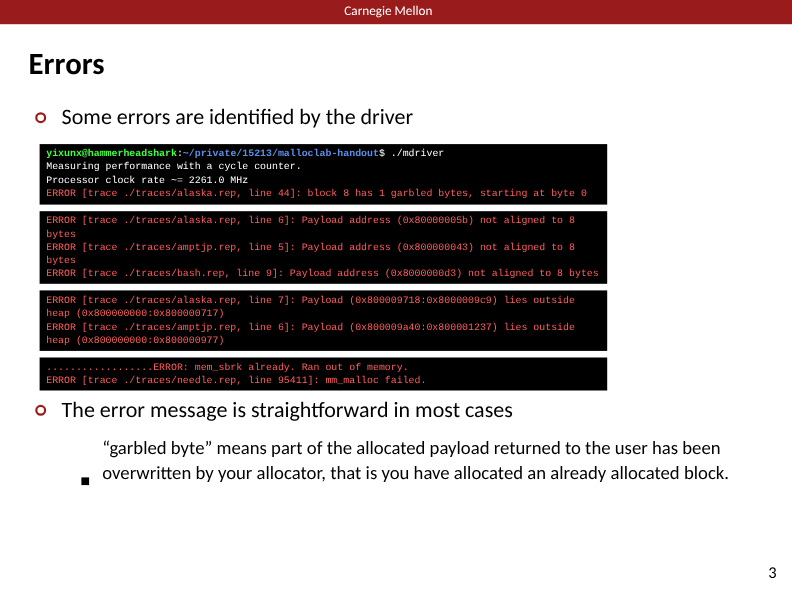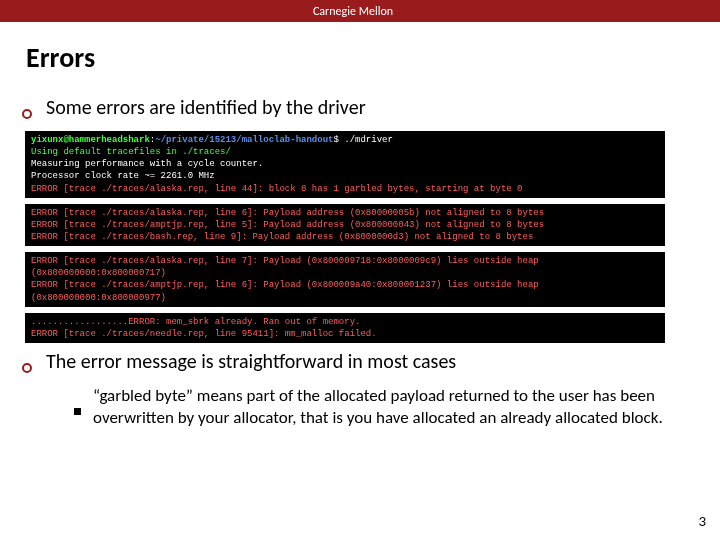--- a/index.html
+++ b/index.html
@@ -25,58 +25,58 @@
     font-size: 12px;
   }
   .title {
     font-size: 28px;
     font-weight: bold;
     color: #000;
     padding: 18px 0 20px 26px;
   }
   .bullet-row {
     display: flex;
-    align-items: flex-end;
-    padding-left: 22px;
+    align-items: flex-start;
+    padding-left: 32px;
     margin-bottom: 12px;
   }
   .bullet-icon {
     width: 10px;
     height: 10px;
     border: 2px solid #9a1b1b;
     border-radius: 50%;
     margin-top: 7px;
     margin-right: 14px;
     flex-shrink: 0;
   }
   .bullet-text {
     font-size: 20px;
     color: #000;
   }
   .terminal-group {
-    margin: 0 0 6px 25px;
-    width: 640px;
+    margin: 0 0 6px 36px;
+    width: 516px;
   }
   .terminal {
     background: #000;
     font-family: "Courier New", monospace;
     font-size: 9px;
     line-height: 1.35;
     padding: 3px 6px;
     margin-bottom: 6px;
   }
   .t-prompt-user { color: #3fff3f; font-weight: bold; }
   .t-path { color: #5b8fe8; font-weight: bold; }
   .t-white { color: #fff; }
   .t-green { color: #3fff3f; }
   .t-red { color: #ff5c5c; }
   .t-dotline { color: #ff5c5c; }
   .sub-bullet-row {
     display: flex;
-    align-items: center;
+    align-items: flex-end;
     padding-left: 74px;
     padding-right: 30px;
     margin-top: 4px;
   }
   .sub-bullet-icon {
     width: 7px;
     height: 7px;
     background: #000;
     margin-top: 8px;
     margin-right: 12px;
@@ -108,21 +108,20 @@
   <span class="bullet-icon"></span>
   <span class="bullet-text">Some errors are identified by the driver</span>
 </div>
 
 <div class="terminal-group">
 
   <div class="terminal">
     <div>
       <span class="t-prompt-user">yixunx@hammerheadshark</span><span class="t-white">:</span><span class="t-path">~/private/15213/malloclab-handout</span><span class="t-white">$ ./mdriver</span>
     </div>
-    <div class="t-green">Using default tracefiles in ./traces/</div>
     <div class="t-white">Measuring performance with a cycle counter.</div>
     <div class="t-white">Processor clock rate ~= 2261.0 MHz</div>
     <div class="t-red">ERROR [trace ./traces/alaska.rep, line 44]: block 8 has 1 garbled bytes, starting at byte 0</div>
   </div>
 
   <div class="terminal">
     <div class="t-red">ERROR [trace ./traces/alaska.rep, line 6]: Payload address (0x80000005b) not aligned to 8 bytes</div>
     <div class="t-red">ERROR [trace ./traces/amptjp.rep, line 5]: Payload address (0x800000043) not aligned to 8 bytes</div>
     <div class="t-red">ERROR [trace ./traces/bash.rep, line 9]: Payload address (0x8000000d3) not aligned to 8 bytes</div>
   </div>

